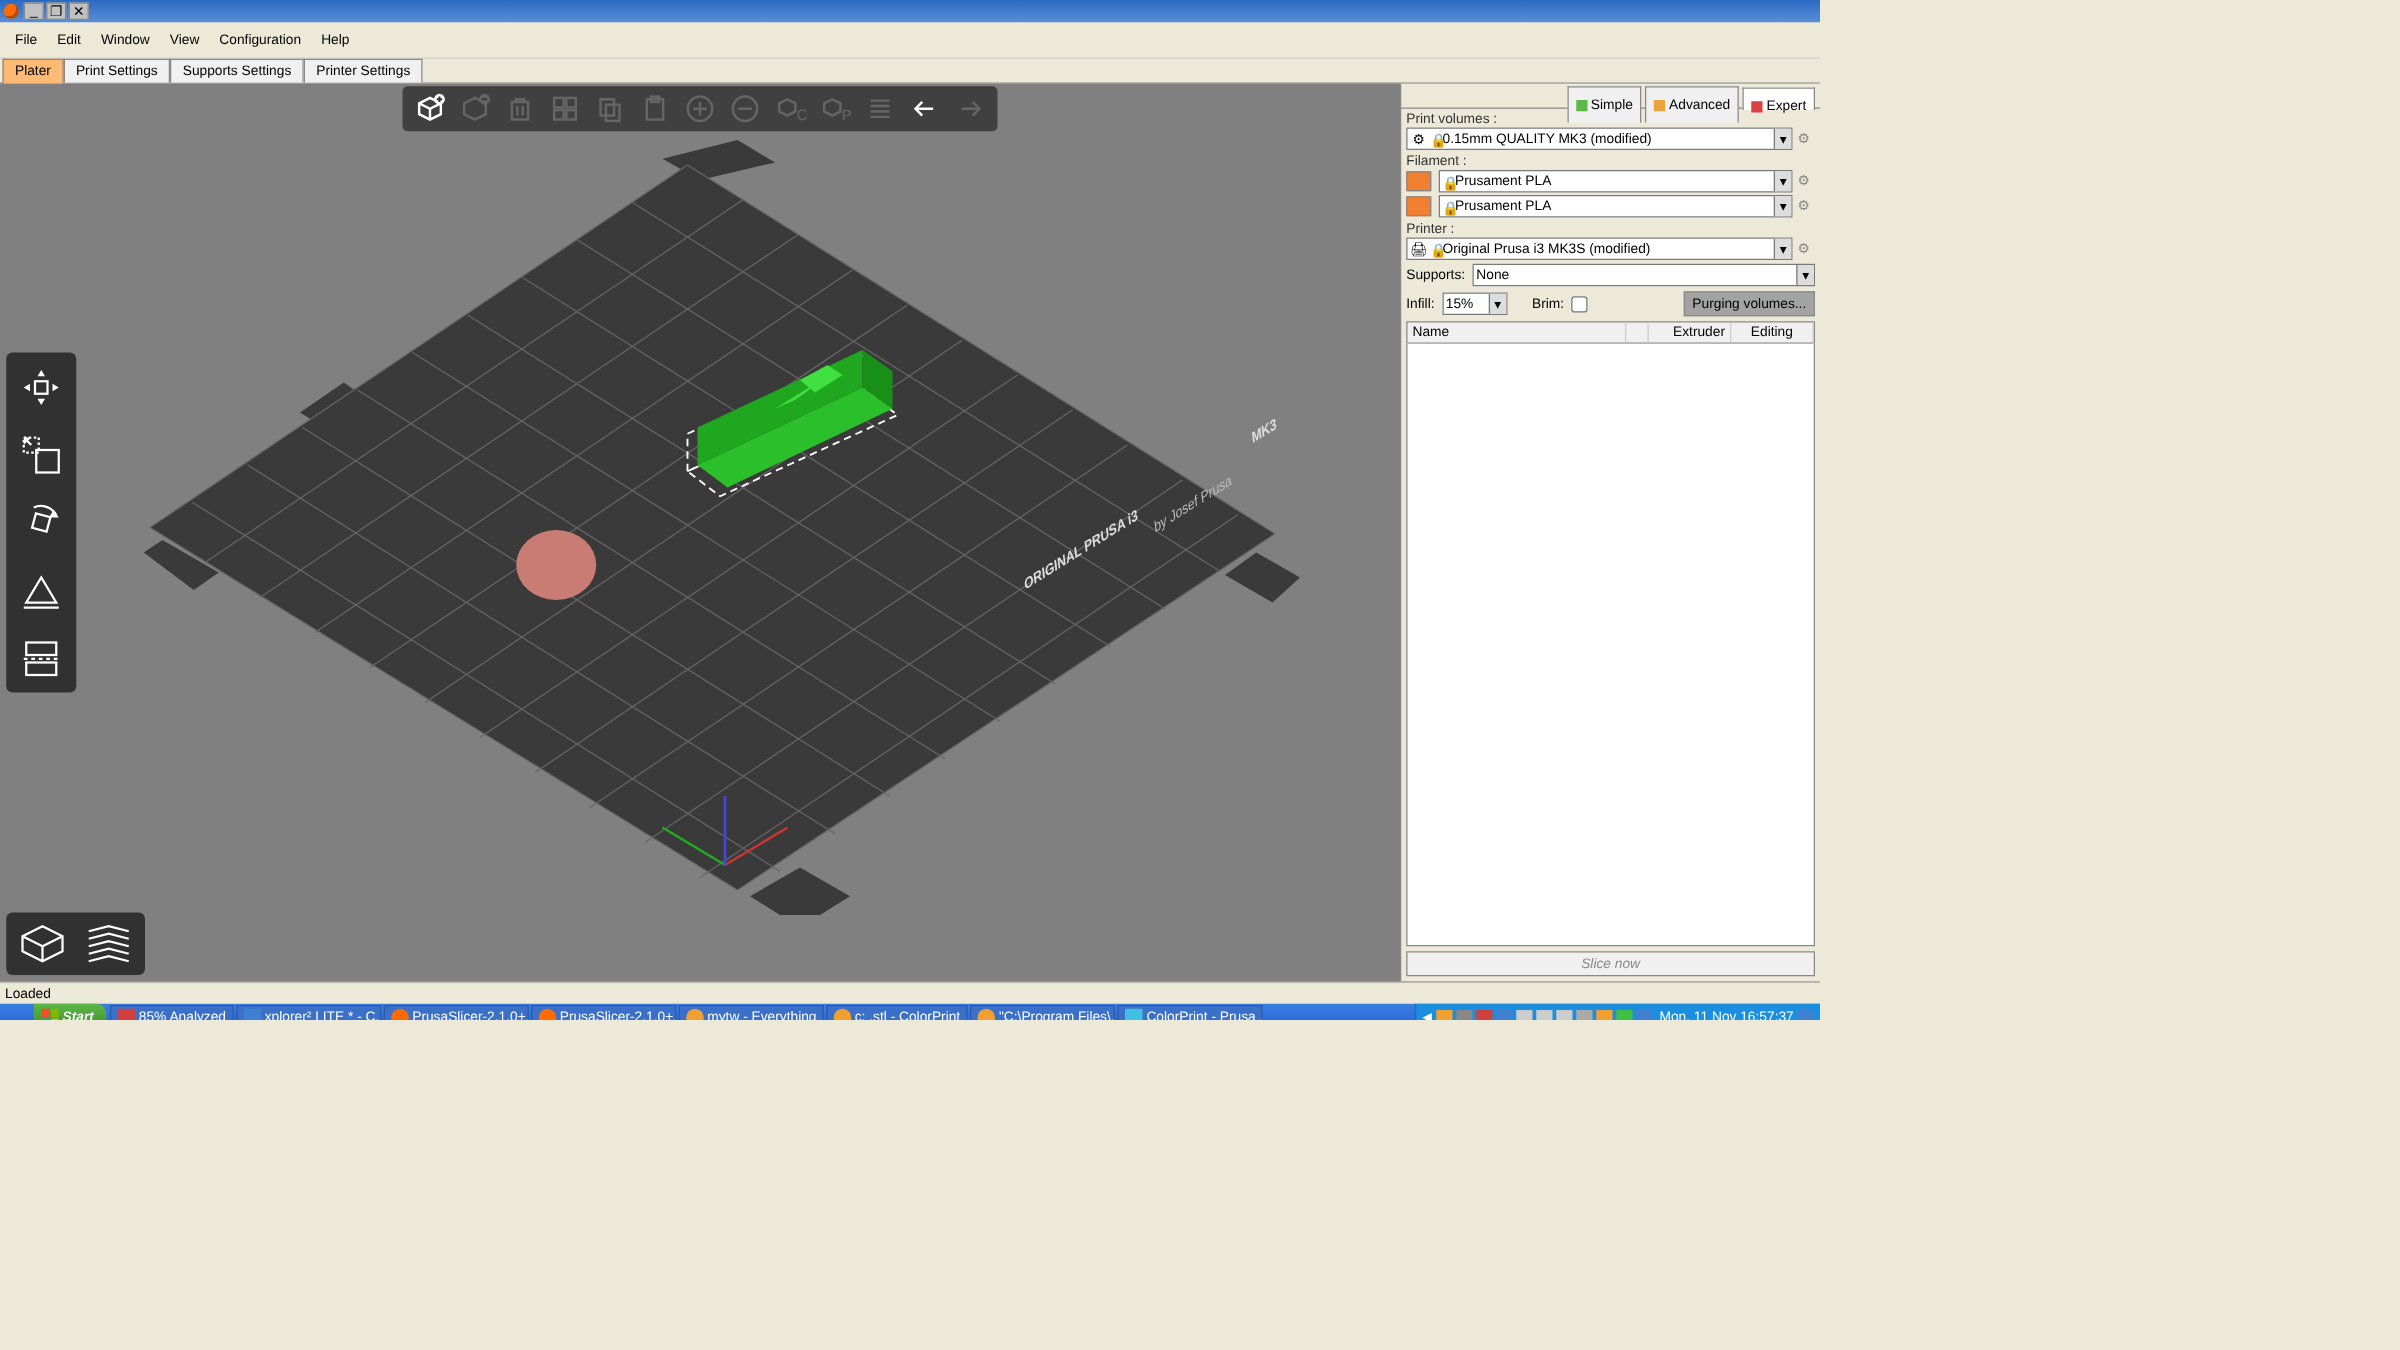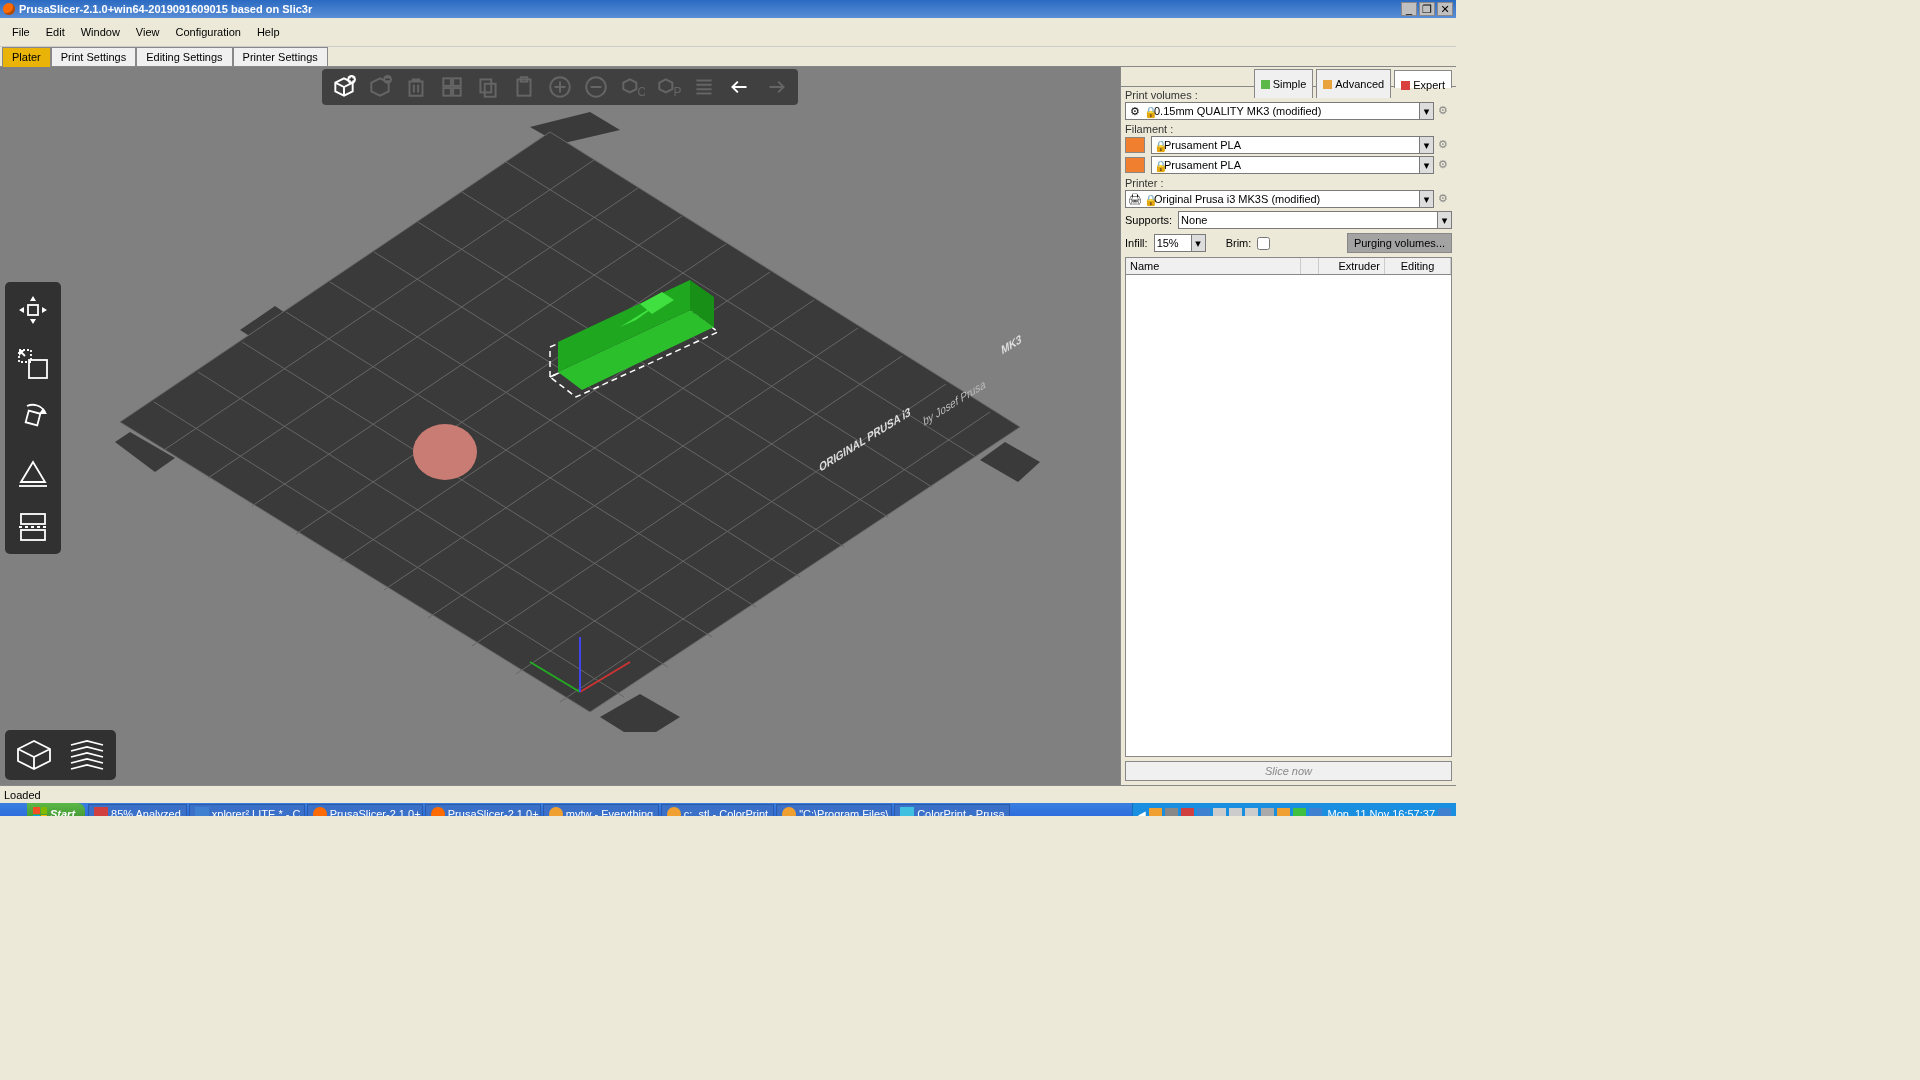--- a/index.html
+++ b/index.html
@@ -12,21 +12,21 @@
 .titlebar .win-btns { display:flex; gap:2px; }
 .titlebar .win-btns div { width:16px; height:14px; background:#c0c0c0; border:1px solid #888; display:flex; align-items:center; justify-content:center; color:#000; cursor:pointer; }
 
 
 .menubar { height:20px; background:#ece9d8; display:flex; align-items:center; padding:14px 4px; border-bottom:1px solid #ccc; }
 .menubar span { padding:2px 8px; cursor:pointer; }
 
 
 .doctabs { height:20px; background:#ece9d8; display:flex; align-items:end; padding-left:2px; border-bottom:1px solid #888; }
 .doctabs .tab { padding:3px 9px 3px 9px; border:1px solid #888; border-bottom:none; background:#f0f0f0; margin-right:0px; cursor:pointer; }
-.doctabs .tab.active { background:#eab308; position:relative; top:1px; padding-bottom:4px; }
+.doctabs .tab.active { background:#fdba74; position:relative; top:1px; padding-bottom:4px; }
 
 .mainrow { display:flex; height:718px; }
 
 
 .view3d { flex:1; background:#808080; position:relative; overflow:hidden; }
 .plate { position:absolute; left:50%; top:50%; transform:translate(-50%,-55%); }
 .toolbar-top { position:absolute; top:2px; left:50%; transform:translateX(-50%); background:rgba(60,60,60,.95); border-radius:4px; padding:4px 8px; display:flex; gap:8px; align-items:center; }
 .toolbar-top svg { width:26px; height:26px; }
 .tb-btn { width:28px; height:28px; display:flex; align-items:center; justify-content:center; cursor:pointer; }
 .tb-btn.disabled { opacity:.35; cursor:default; }
@@ -83,41 +83,40 @@
 .stroke-w { stroke:#fff; stroke-width:1.8; fill:none; }
 .stroke-g { stroke:#aaa; stroke-width:1.8; fill:none; }
 .fill-w { fill:#fff; }
 
 </style>
 </head>
 <body>
 
 <div class="titlebar">
   <div class="app-icon"></div>
-  <div class="title-text">PrusaSlicer-2.1.0+win64-2019091609015 based on Slic3r</div>
   <div class="win-btns">
     <div>_</div>
     <div>❐</div>
     <div>✕</div>
   </div>
 </div>
 
 <div class="menubar">
   <span>File</span>
   <span>Edit</span>
   <span>Window</span>
   <span>View</span>
   <span>Configuration</span>
   <span>Help</span>
 </div>
 
 <div class="doctabs">
   <div class="tab active">Plater</div>
   <div class="tab">Print Settings</div>
-  <div class="tab">Editing Settings</div>
+  <div class="tab">Supports Settings</div>
   <div class="tab">Printer Settings</div>
 </div>
 
 <div class="mainrow">
 
   <div class="view3d">
 
     <svg class="plate" width="1000" height="680" viewBox="0 0 1000 680">
 
       <polygon points="490,80 960,375 530,660 60,370" fill="#3a3a3a"></polygon>

